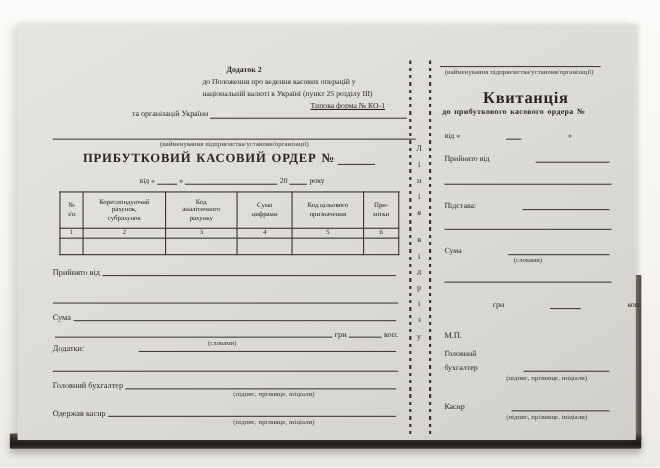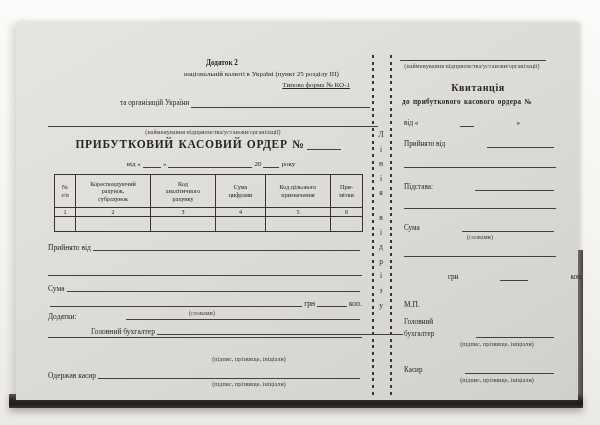--- a/index.html
+++ b/index.html
@@ -52,36 +52,37 @@
   .otable .th td{white-space:pre-line;height:32px;}
   .otable .tn td{height:8px;font-size:6px;line-height:6.5px;}
   .otable .te td{height:14px;}
   
   .dash{position:absolute;top:33px;height:342px;width:1.6px;
     background:repeating-linear-gradient(to bottom,#3a372f 0 3px,rgba(0,0,0,0) 3px 6.6px);}
   .vletters{position:absolute;left:357px;top:106px;width:16px;display:flex;flex-direction:column;align-items:center;
     font-size:7.5px;line-height:14.6px;color:#2e2b25;}
   .vletters .wgap{margin-top:10px;}
   
-  .rtitle{left:384px;top:60px;width:156px;text-align:center;font-weight:bold;font-size:10px;letter-spacing:.6px;}
+  .rtitle{left:384px;top:60px;width:156px;text-align:center;font-weight:bold;font-size:15px;letter-spacing:.6px;}
   .rsub{font-weight:bold;letter-spacing:.3px;word-spacing:1px;}
   .mp{left:388px;top:278px;font-size:7.5px;}
   .chief1{left:388px;top:296px;font-size:7.2px;}
 </style>
 </head>
 <body>
 
 <div class="stage">
   <div class="pad-side"></div>
   <div class="pad-edge"></div>
 
   <div class="paper">
 
     <div class="abs appendix">
       <div class="a1">Додаток 2</div>
+      <div>до Положення про ведення касових операцій у</div>
       <div>національній валюті в Україні (пункт 25 розділу III)</div>
       <div class="a4">Типова форма № КО-1</div>
     </div>
 
     <div class="abs idblock">
       <div class="l2">
         <span>та організацій України</span>
         <span class="u"></span>
       </div>
     </div>
@@ -163,21 +164,21 @@
       <span>грн</span>
       <span class="uf" style="width:30px;"></span>
       <span>коп.</span>
     </div>
     <div class="cap" style="left:96px;top:288px;width:180px;">(словами)</div>
     <div class="frow" style="left:32px;top:290px;width:314px;gap:47px;">
       <span>Додатки:</span>
       <span class="u"></span>
     </div>
     <div class="hline" style="left:32px;top:315px;width:314px;"></div>
-    <div class="frow" style="left:32px;top:305px;width:314px;margin-left:43px;">
+    <div class="frow" style="left:32px;top:324px;width:314px;">
       <span>Головний бухгалтер</span>
       <span class="u"></span>
     </div>
     <div class="cap" style="left:118px;top:334px;width:230px;">(підпис, прізвище, ініціали)</div>
     <div class="frow" style="left:32px;top:349px;width:314px;">
       <span>Одержав касир</span>
       <span class="u"></span>
     </div>
     <div class="cap" style="left:118px;top:359px;width:230px;">(підпис, прізвище, ініціали)</div>
 

